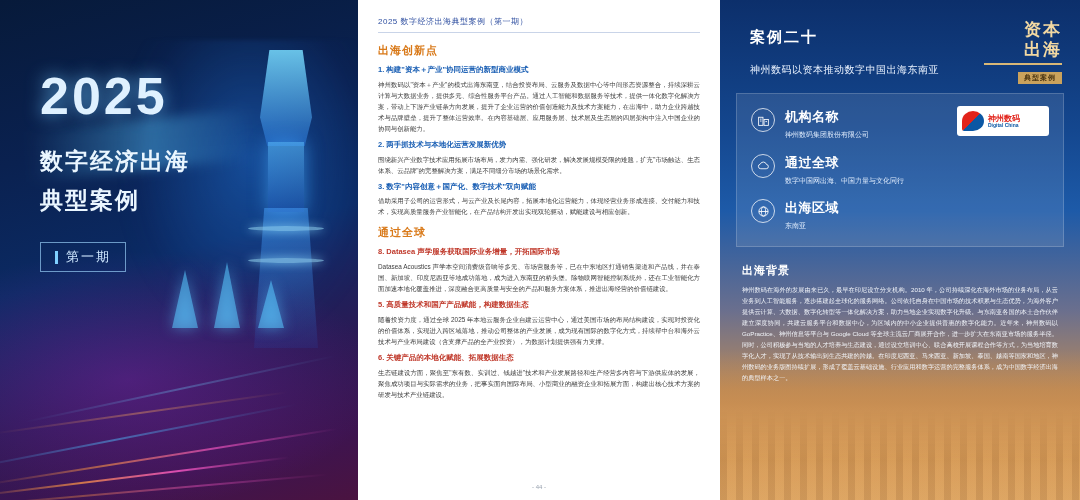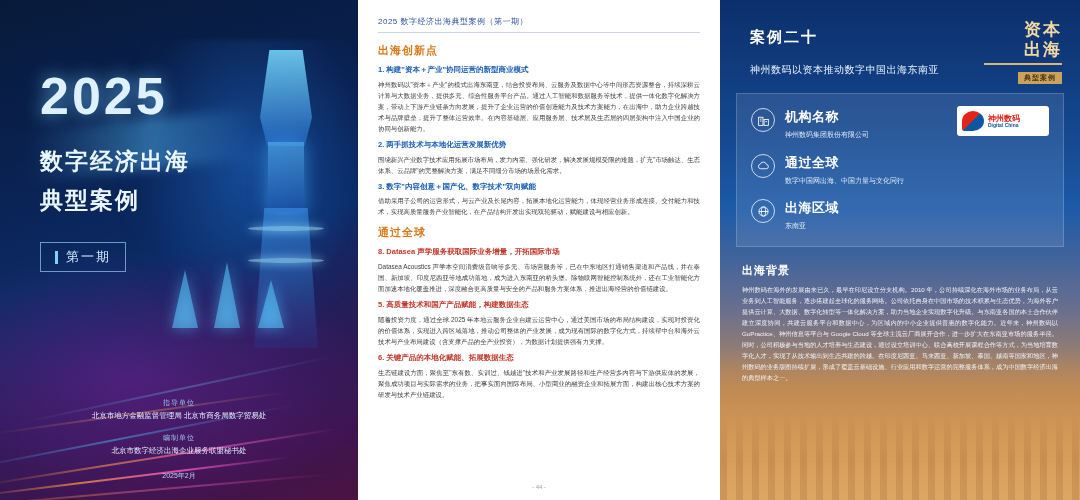--- a/index.html
+++ b/index.html
@@ -217,27 +217,20 @@
     <div class="cover-inner">
       <div class="y">2025</div>
       <div class="t1">数字经济出海</div>
       <div class="t2">典型案例</div>
       <div class="issue">
         <span class="bar"></span>
         <span>第一期</span>
       </div>
     </div>
 
-    <div class="cover-foot">
-      <div class="lbl">指导单位</div>
-      <div class="org">北京市地方金融监督管理局    北京市商务局数字贸易处</div>
-      <div class="lbl" style="margin-top:8px">编制单位</div>
-      <div class="org">北京市数字经济出海企业服务联盟秘书处</div>
-      <div class="date">2025年2月</div>
-    </div>
   </div>
 
   <div class="textpage">
     <div class="tp-header">2025 数字经济出海典型案例（第一期）</div>
     <div class="tp-rule"></div>
 
     <div class="sec-title">出海创新点</div>
 
     <div>
       <div class="p-head">1. 构建"资本＋产业"协同运营的新型商业模式</div>

